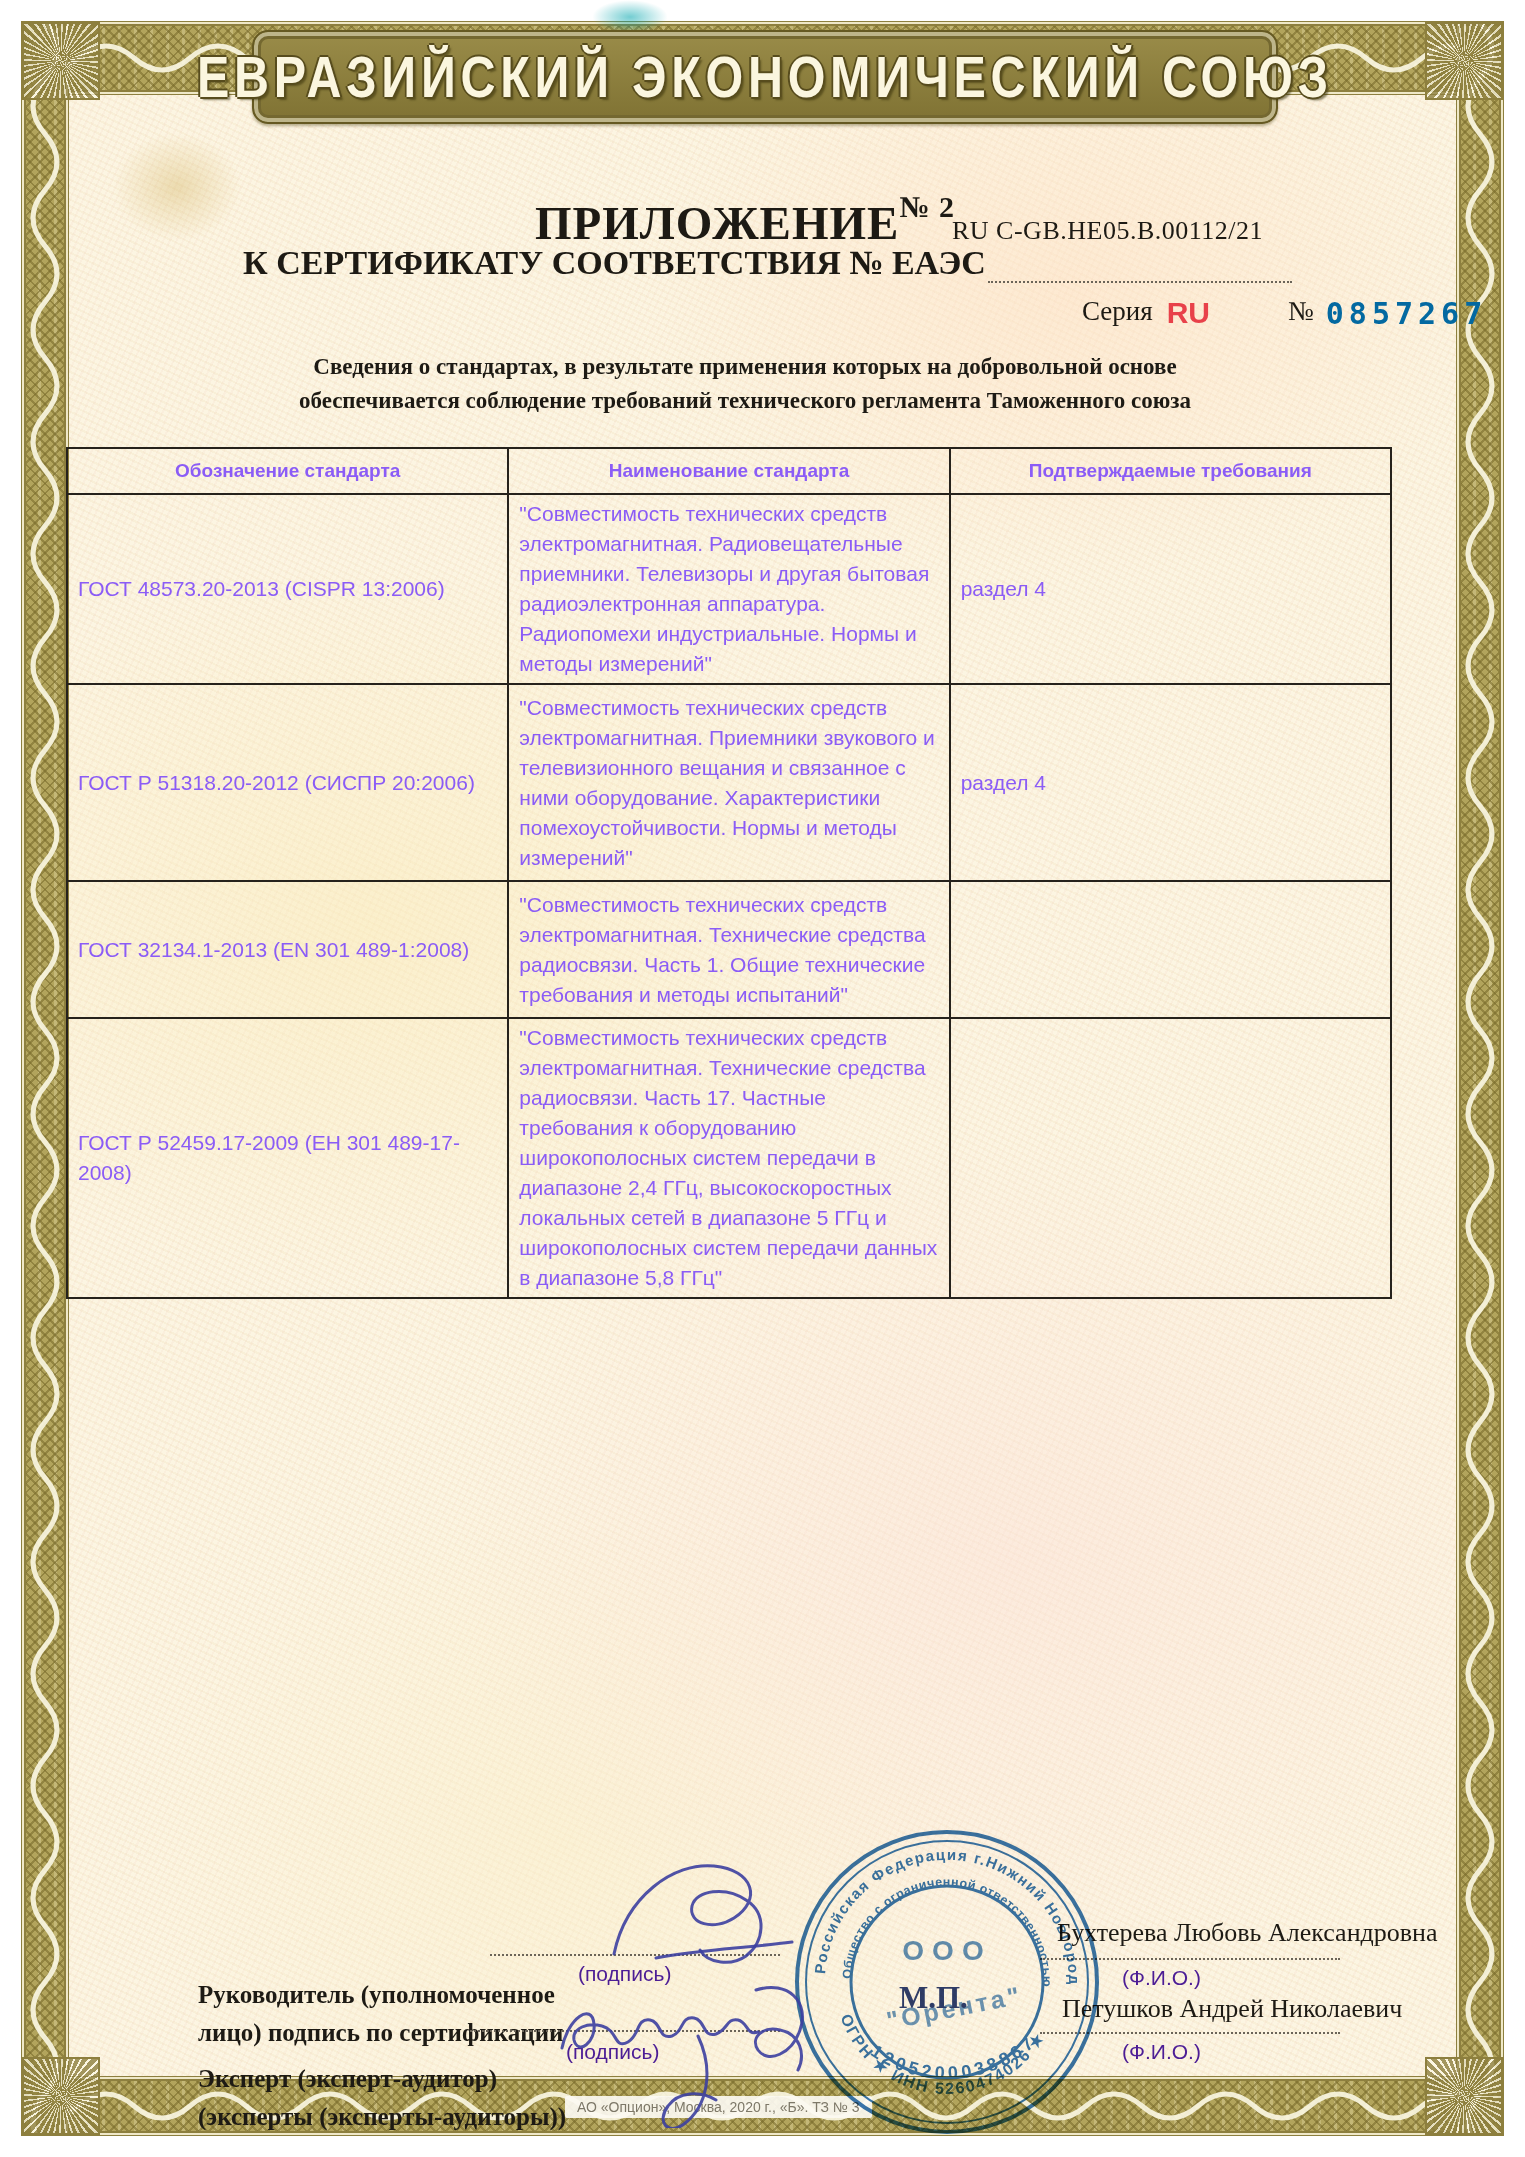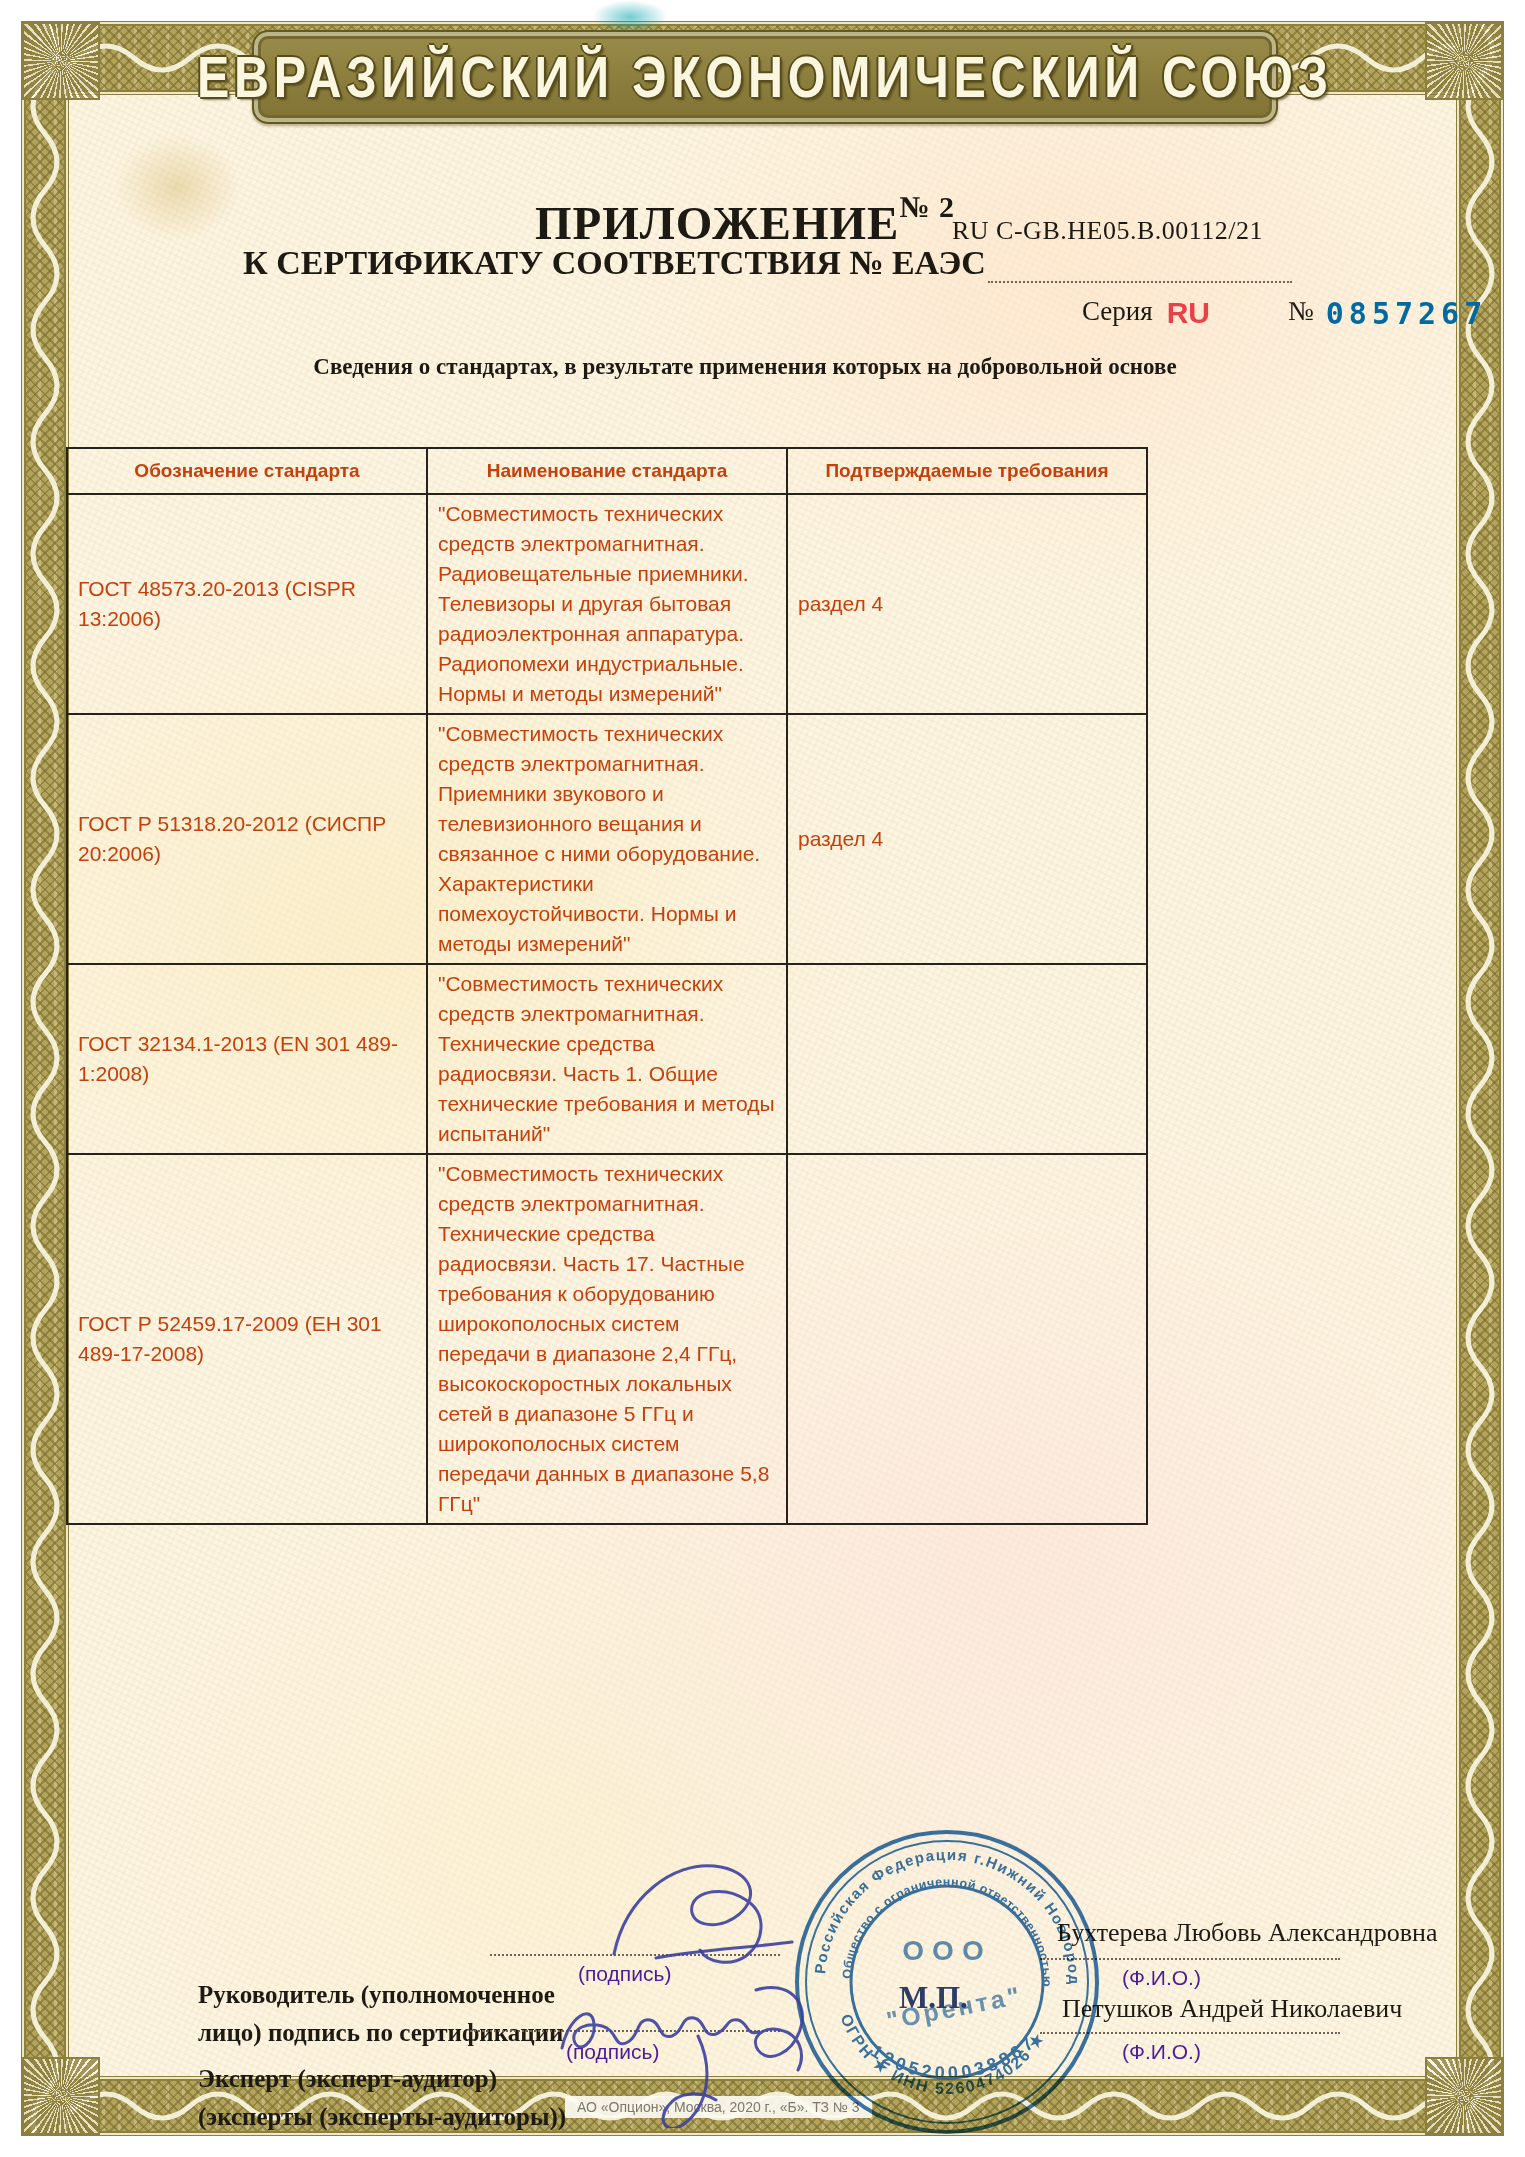--- a/index.html
+++ b/index.html
@@ -61,22 +61,22 @@
   .series-label{font-size:27px;}
   .series-ru{font-family:"Liberation Sans", sans-serif;font-weight:700;font-size:30px;margin-left:14px;}
   .series-no-sign{font-size:27px;margin-left:78px;}
   .series-number{font-family:"DejaVu Sans Mono", monospace;font-weight:700;font-size:30px;letter-spacing:5px;margin-left:12px;}
 
   .intro{position:absolute;z-index:3;left:60px;top:350px;width:1370px;text-align:center;
     font-size:23px;font-weight:700;line-height:34px;}
 
   
   .tbl-wrap{position:absolute;z-index:3;left:66px;top:447px;}
-  table.standards{border-collapse:collapse;table-layout:fixed;width:1082px;
-    font-family:"Liberation Sans", sans-serif;color:#c2410c;}
+  table.standards{border-collapse:collapse;table-layout:fixed;width:1326px;
+    font-family:"Liberation Sans", sans-serif;color:#8b5cf6;}
   table.standards th, table.standards td{border:2px solid #26221c;}
   table.standards th{height:40px;font-size:19px;font-weight:700;text-align:center;padding:2px 6px;}
   table.standards td{font-size:21px;line-height:30px;padding:4px 10px;}
   td.c1{width:345px;vertical-align:middle;}
   td.c2{width:497px;vertical-align:middle;}
   td.c3{width:484px;vertical-align:middle;}
   tbody tr:nth-child(1){height:190px;}
   tbody tr:nth-child(2){height:197px;}
   tbody tr:nth-child(3){height:137px;}
   tbody tr:nth-child(4){height:263px;}
@@ -148,20 +148,21 @@
 
   <div class="series-row">
     <span class="series-label">Серия</span>
     <span class="series-ru" style="color:#e8414a;">RU</span>
     <span class="series-no-sign">№</span>
     <span class="series-number" style="color:#0369a1;">0857267</span>
   </div>
 
   <div class="intro">
     <div>Сведения о стандартах, в результате применения которых на добровольной основе</div>
+    <div>обеспечивается соблюдение требований технического регламента Таможенного союза</div>
   </div>
 
   <div class="tbl-wrap">
     <table class="standards">
       <thead>
         <tr>
           <th>Обозначение стандарта</th>
           <th>Наименование стандарта</th>
           <th>Подтверждаемые требования</th>
         </tr>

